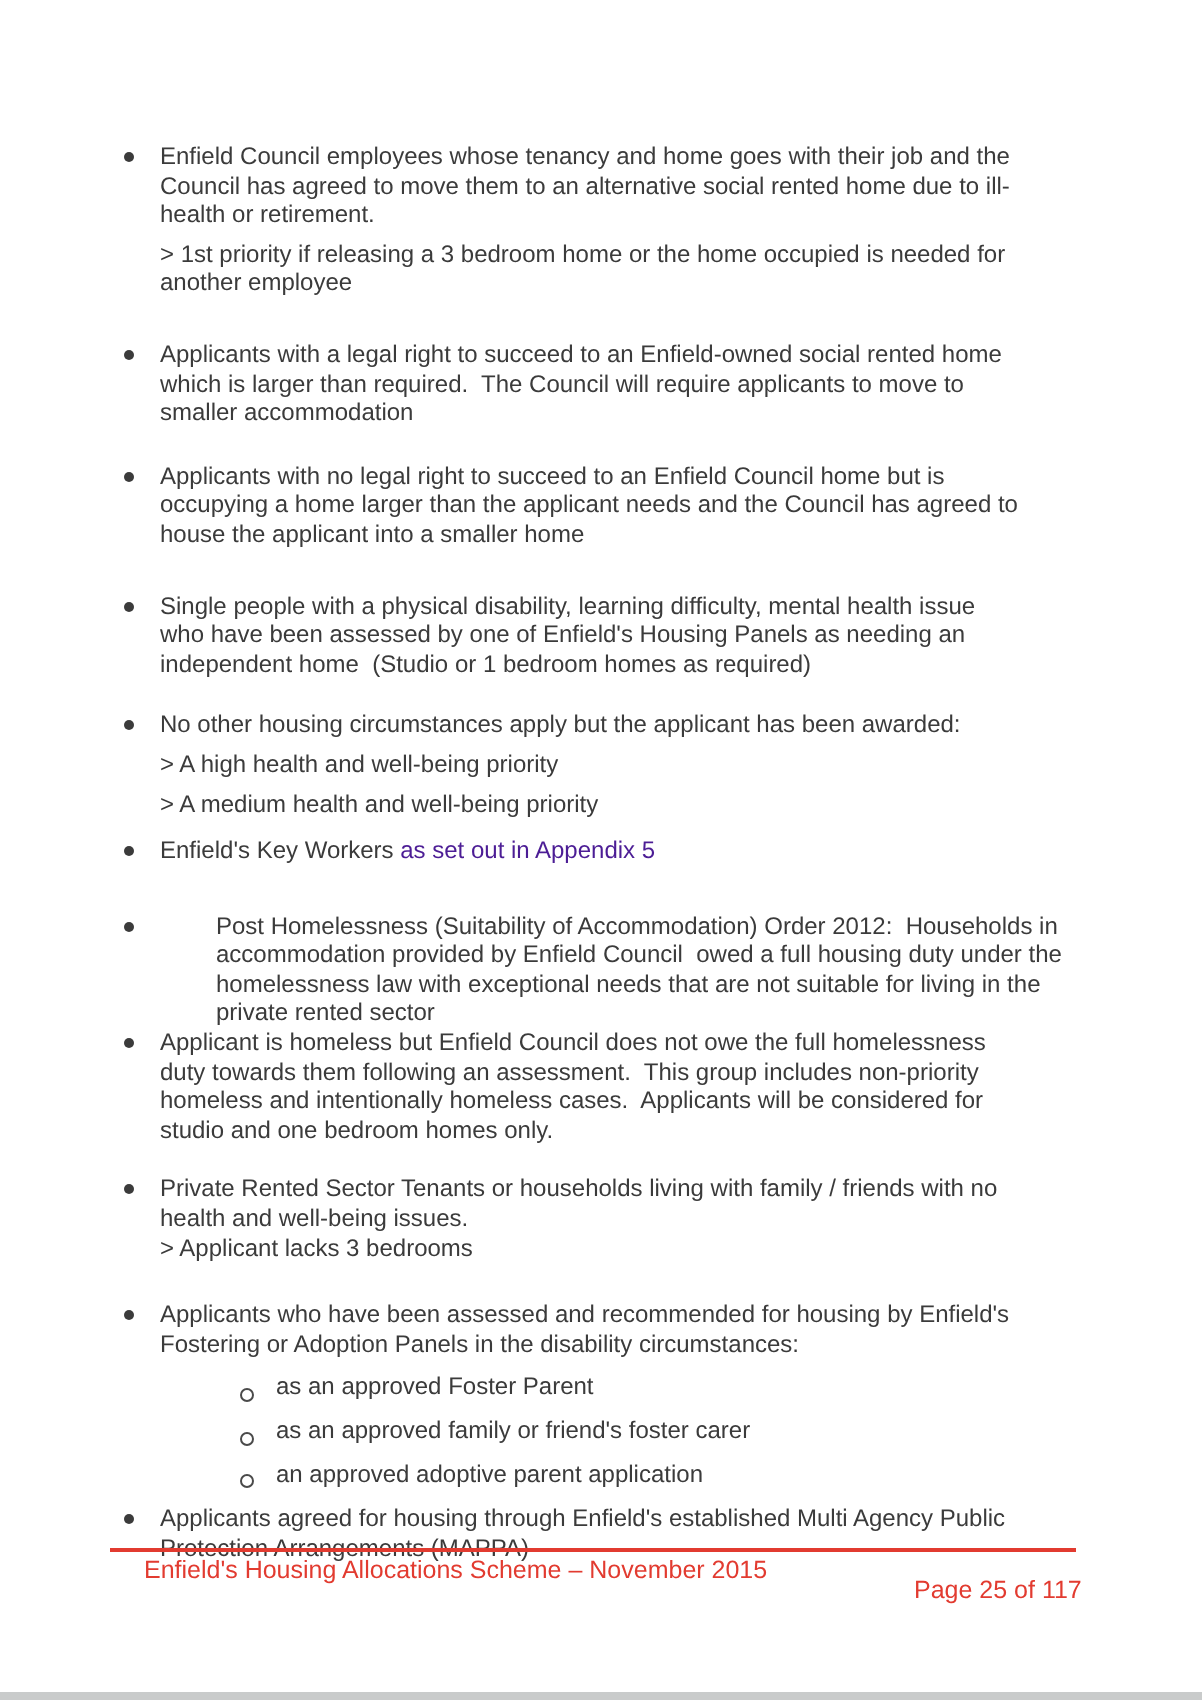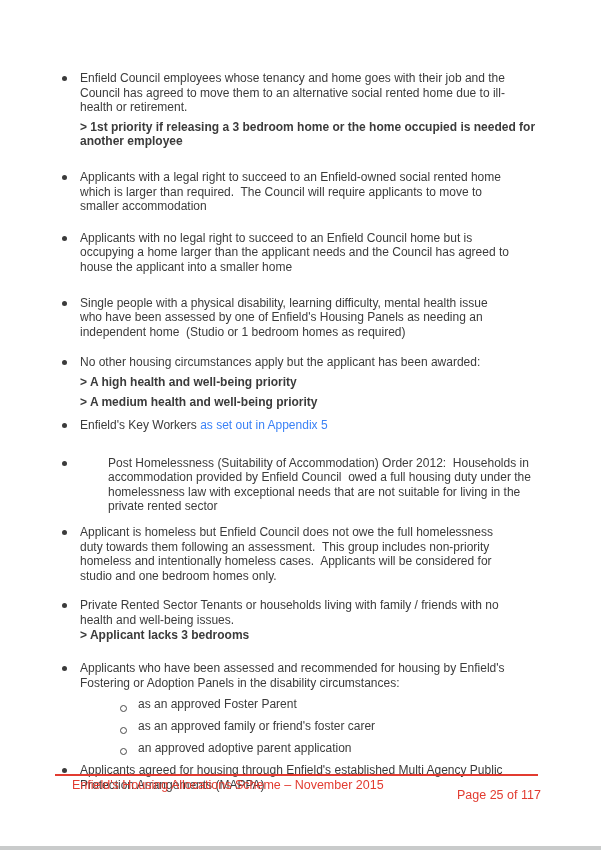--- a/index.html
+++ b/index.html
@@ -29,21 +29,20 @@
     line-height: 14.6px;
     white-space: pre-wrap;
     width: 486px;
   }
   .sub {
     margin-left: 18px;
     margin-top: 5px;
     font-size: 12px;
     line-height: 14.6px;
     white-space: pre-wrap;
-    font-weight: bold;
   }
   .sub.tight { margin-top: 0; }
   .circle-row {
     display: flex; align-items: flex-end;
     margin-left: 58px; margin-top: 7px;
     font-size: 12px; line-height: 14.6px;
   }
   .circ {
     flex: none;
     width: 5px; height: 5px;
@@ -53,25 +52,25 @@
     background: transparent;
   }
   .circle-row .ctext { margin-left: 11px; white-space: pre-wrap; }
   
   .mt-b2  { margin-top: 21px; }
   .mt-b3  { margin-top: 17px; }
   .mt-b4  { margin-top: 21px; }
   .mt-b5  { margin-top: 16px; }
   .mt-b6  { margin-top: 9px; }
   .mt-b7  { margin-top: 23px; gap: 28px; }
-  .mt-b8  { margin-top: 11px; }
+  .mt-b8  { }
   .mt-b9  { margin-top: 15px; }
   .mt-b10 { margin-top: 19px; }
   .mt-b11 { margin-top: 8px; }
-  .red { color: #3b82f6; }
+  .red { color: #4c1d95; }
   .footer-rule {
     position: absolute;
     left: 55px; top: 774px;
     width: 483px; height: 2px;
     background: #e23b30;
   }
   .footer-left {
     position: absolute;
     left: 72px; top: 778px;
     font-size: 12.5px; line-height: 15px;

